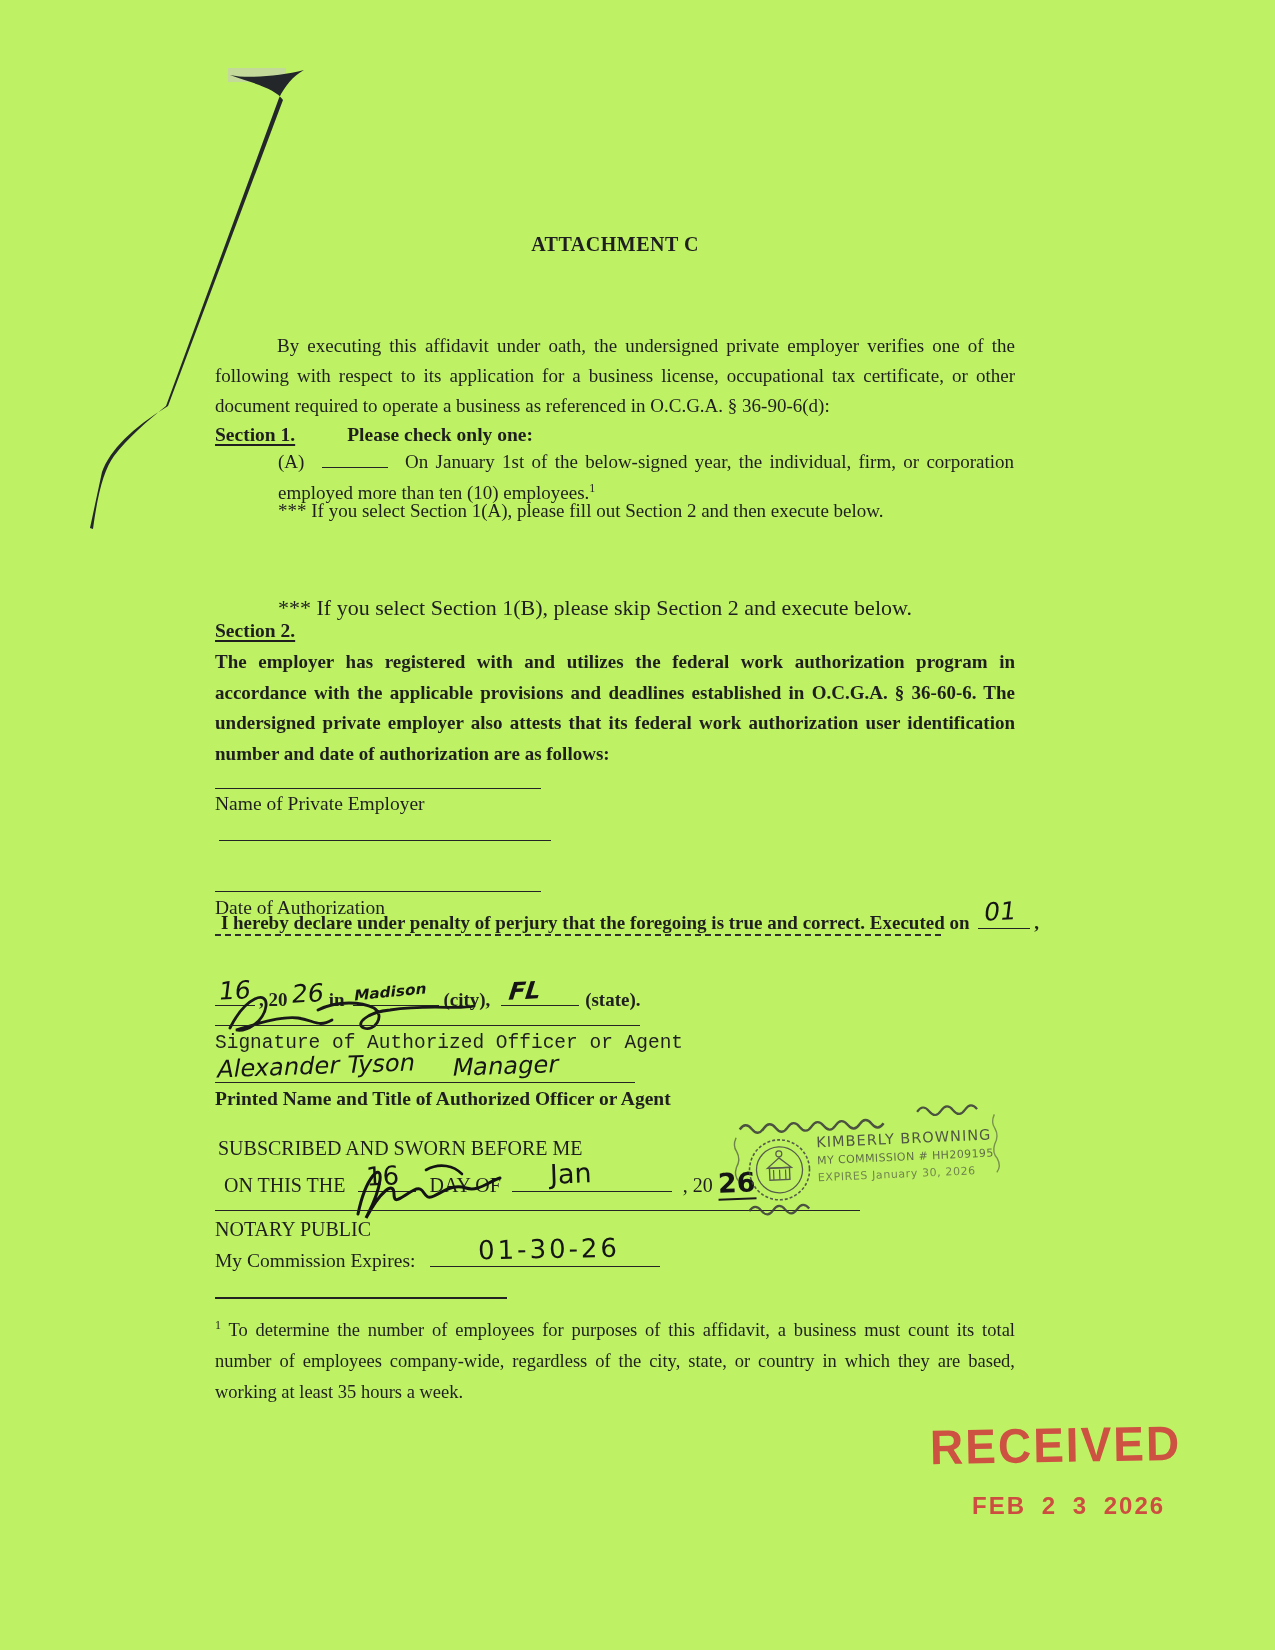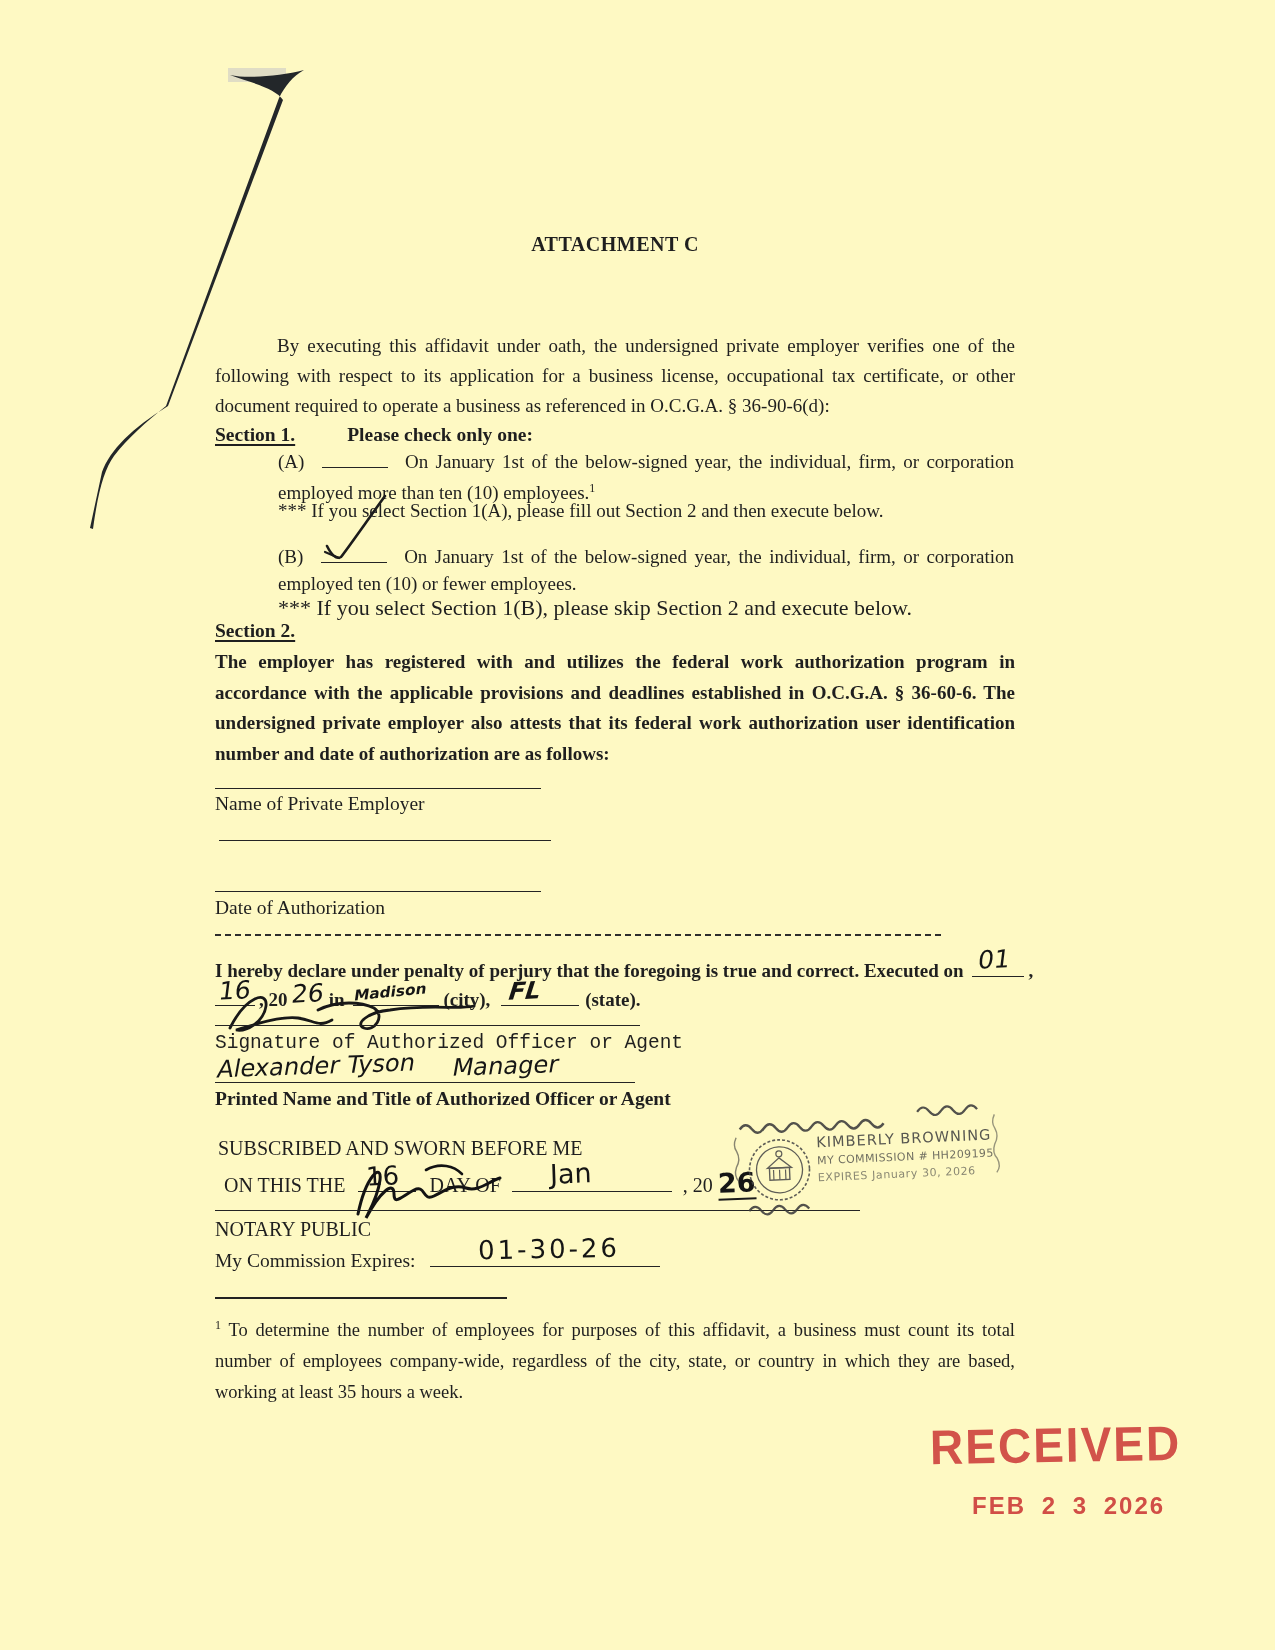--- a/index.html
+++ b/index.html
@@ -1,16 +1,16 @@
 <!DOCTYPE html>
 <html><head>
 <meta charset="utf-8">
 <style>
   html,body{margin:0;padding:0;background:#d9d9d9;}
-  .page{position:relative;width:1275px;height:1650px;background:#fef9c3;
+  .page{position:relative;width:1275px;height:1650px;background:#bef264;
         font-family:"Liberation Serif",serif;color:#1f1f1f;overflow:hidden;margin:0 auto;}
   .abs{position:absolute;}
   .j{text-align:justify;}
   .b{font-weight:bold;}
   .ctr{text-align:center;}
   .body-t{font-size:19px;line-height:30px;}
   .blank{display:inline-block;border-bottom:1.7px solid #242424;height:1em;vertical-align:baseline;position:relative;overflow:visible;}
   .hw{font-family:"DejaVu Sans",sans-serif;color:#151515;}
   .hw-sk{display:inline-block;transform:skewX(-10deg) rotate(-3deg);}
   sup{font-size:12px;}
@@ -43,46 +43,36 @@
     <span class="b" style="margin-left:48px;font-size:19.5px;">Please check only one:</span>
   </div>
 
   <div class="abs j" style="left:278px;top:448px;width:736px;font-size:19px;line-height:27px;">
     <span>(A)</span>
     <span class="blank" style="width:66px;margin:0 10px;"></span>
     <span>On January 1st of the below-signed year, the individual, firm, or corporation employed more than ten (10) employees.</span><sup>1</sup>
   </div>
   <div class="abs" style="left:278px;top:500px;width:736px;font-size:19px;">*** If you select Section 1(A), please fill out Section 2 and then execute below.</div>
 
-  <div class="abs j" style="left:278px;top:543px;width:736px;font-size:19px;line-height:27px;">
-    <span>(B)</span>
-    <span class="blank" style="width:66px;margin:0 10px;">
-      <svg style="position:absolute;left:4px;bottom:-6px;" width="64" height="72" viewBox="0 0 64 72">
-        <path d="M 2 50 C 6 58, 11 64, 16 61 C 26 48, 44 22, 60 0" fill="none" stroke="#1c1c1c" stroke-width="2.6" stroke-linecap="round"></path>
-        <path d="M 0 56 L 14 62" fill="none" stroke="#1c1c1c" stroke-width="2.2" stroke-linecap="round"></path>
-      </svg>
-    </span>
-    <span>On January 1st of the below-signed year, the individual, firm, or corporation employed ten (10) or fewer employees.</span>
-  </div>
   <div class="abs" style="left:278px;top:595px;width:736px;font-size:22px;">*** If you select Section 1(B), please skip Section 2 and execute below.</div>
 
   <div class="abs sec-head" style="left:215px;top:620px;">Section 2.</div>
   <div class="abs j b" style="left:215px;top:647px;width:800px;font-size:19px;line-height:30.5px;">The employer has registered with and utilizes the federal work authorization program in accordance with the applicable provisions and deadlines established in O.C.G.A. § 36-60-6. The undersigned private employer also attests that its federal work authorization user identification number and date of authorization are as follows:</div>
 
   <div class="abs field-line" style="left:215px;top:774px;width:326px;"></div>
   <div class="abs" style="left:215px;top:793px;font-size:19.5px;">Name of Private Employer</div>
 
   <div class="abs field-line" style="left:219px;top:826px;width:332px;"></div>
 
   <div class="abs field-line" style="left:215px;top:877px;width:326px;"></div>
   <div class="abs" style="left:215px;top:897px;font-size:19.5px;">Date of Authorization</div>
 
   <div class="abs dashed-sep" style="left:215px;top:934px;width:726px;"></div>
 
-  <div class="abs b" style="left:215px;top:956px;width:830px;font-size:19px;line-height:30px;">
+  <div class="abs b" style="left:215px;top:908px;width:830px;font-size:19px;line-height:30px;text-align:center;">
     <span>I hereby declare under penalty of perjury that the foregoing is true and correct. Executed on</span>
     <span class="blank" style="width:52px;margin:0 4px;">
       <span class="hw hw-sk" style="position:absolute;left:6px;bottom:1px;font-size:25px;font-weight:500;">01</span>
     </span><span>,</span>
   </div>
   <div class="abs b" style="left:215px;top:983px;width:830px;font-size:19px;">
     <span class="blank" style="width:40px;margin-right:4px;">
       <span class="hw hw-sk" style="position:absolute;left:4px;bottom:0;font-size:25px;font-weight:500;">16</span>
     </span><span>, 20</span>
     <span class="hw hw-sk" style="font-size:25px;font-weight:500;position:relative;top:-4px;">26</span>

